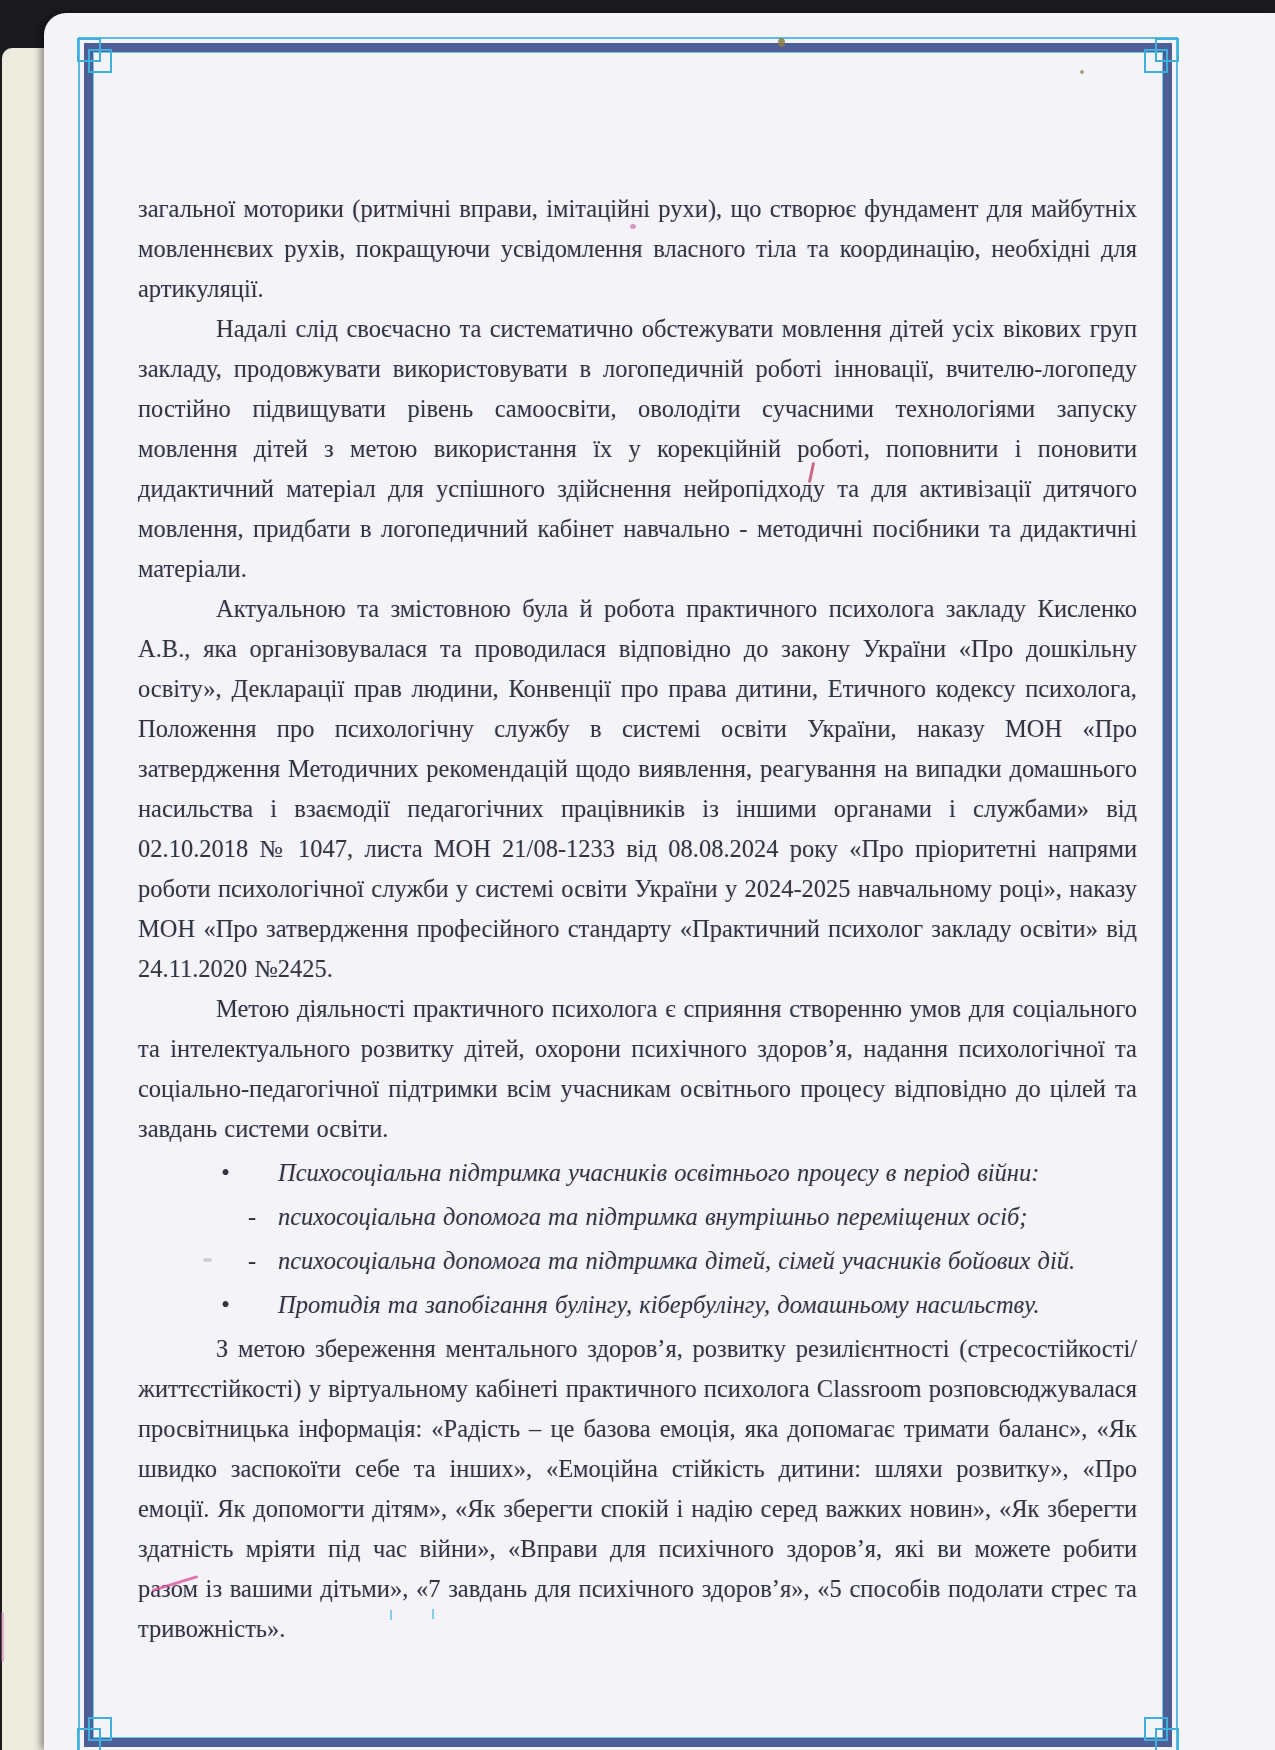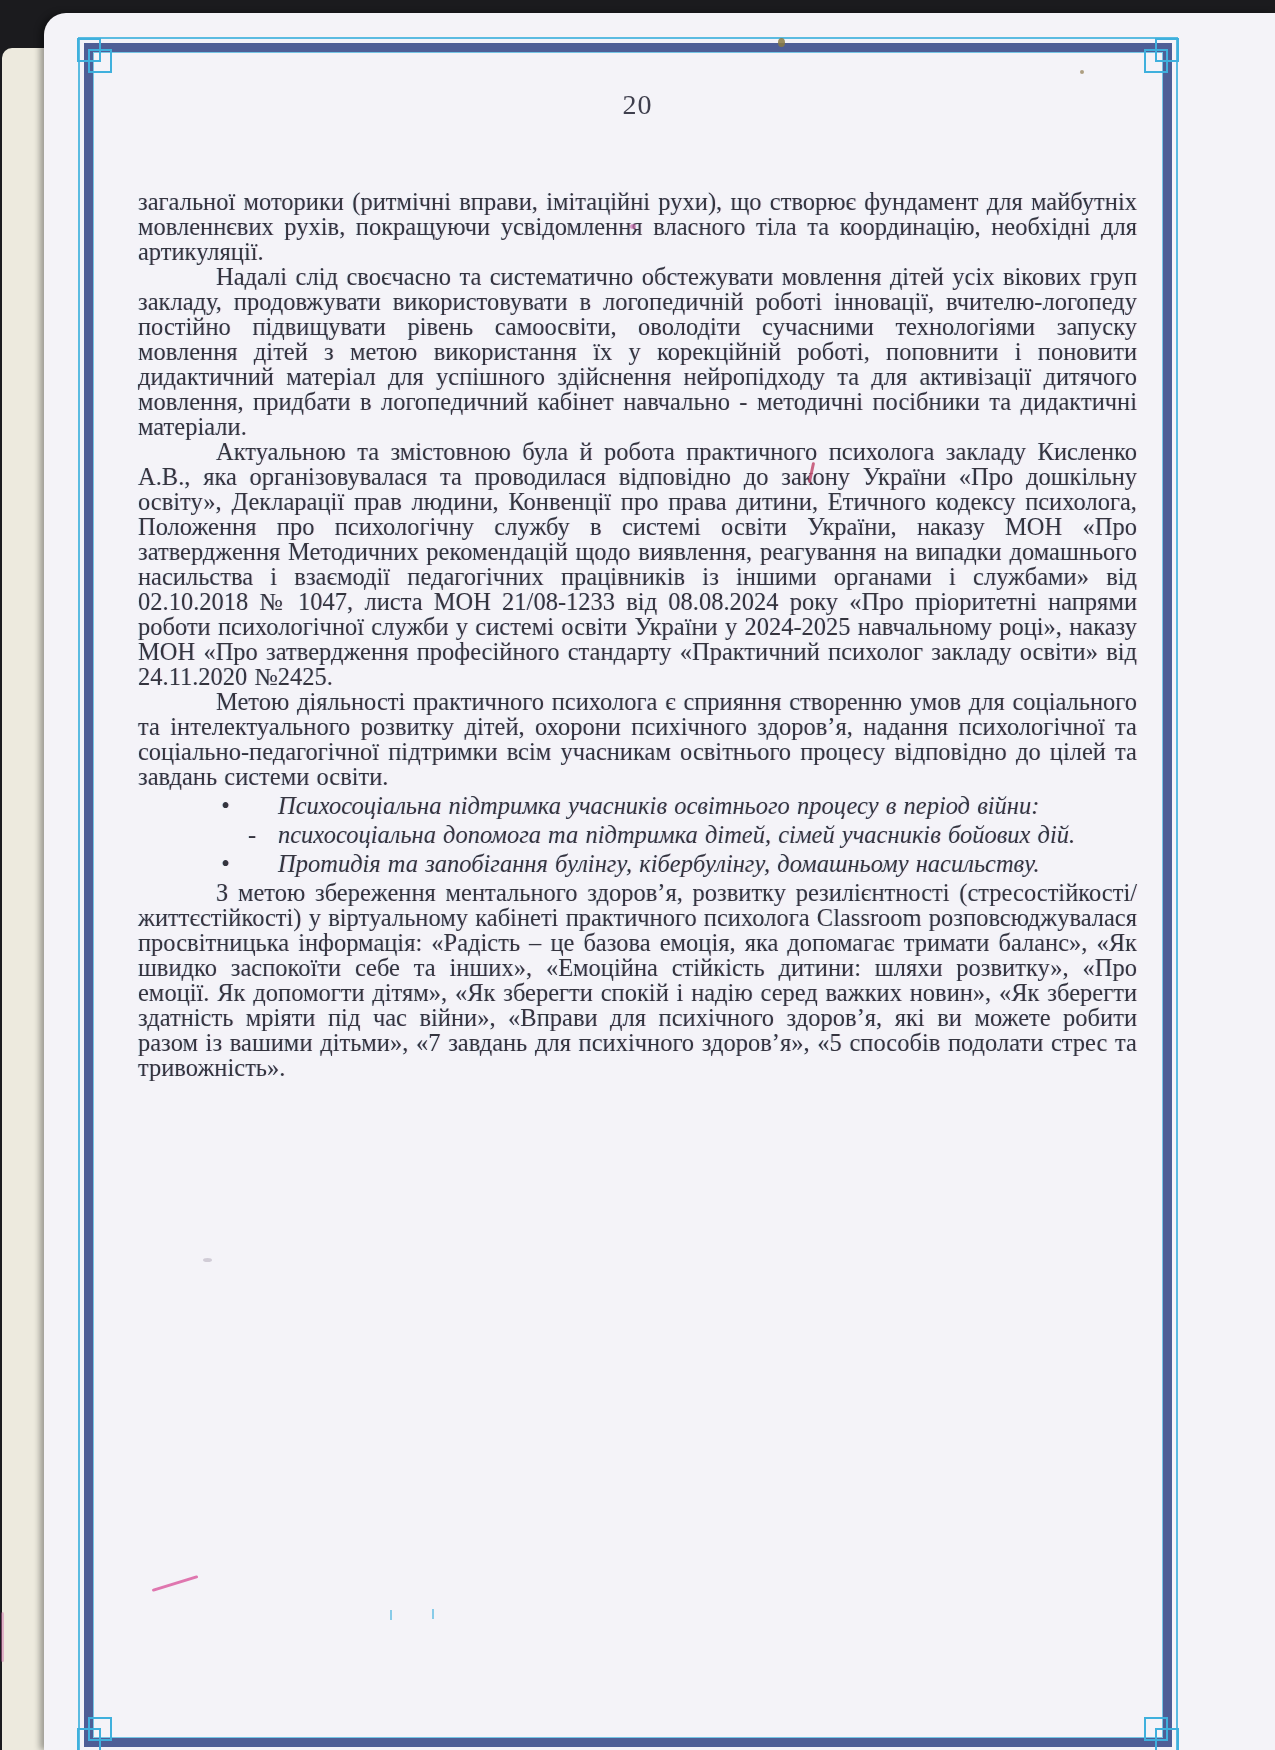--- a/index.html
+++ b/index.html
@@ -49,21 +49,21 @@
   .orn-br{left:1100px;top:1704px;transform:scale(-1,-1);}
 
   .pageno{
     position:absolute;left:94px;top:76px;width:999px;
     text-align:center;
     font-size:28px;color:#3f3f4d;
     letter-spacing:1px;
   }
   .content{
     position:absolute;left:94px;top:176px;width:999px;
-    font-size:24.5px;line-height:25px;
+    font-size:24.5px;line-height:40px;
     color:#34343e;
     text-align:justify;
     word-spacing:1px;
     text-shadow:1px 0 0 rgba(190,60,160,0.10), -1px 0 0 rgba(40,170,220,0.12);
   }
   .content p{margin:0;text-indent:78px;}
   .content p.noindent{text-indent:0;}
   .blist{margin:2px 0;font-style:italic;}
   .bullet{margin:4px 0 4px 77px;}
   .bullet .marker{display:inline-block;width:57px;padding-left:6px;}
@@ -101,31 +101,33 @@
   </div>
   <div class="orn orn-bl">
     <div class="sq a"></div>
     <div class="sq b"></div>
   </div>
   <div class="orn orn-br">
     <div class="sq a"></div>
     <div class="sq b"></div>
   </div>
 
-  <div class="pageno">20</div>
 
   <div class="content">
     <p class="para noindent">загальної моторики (ритмічні вправи, імітаційні рухи), що створює фундамент для майбутніх мовленнєвих рухів, покращуючи усвідомлення власного тіла та координацію, необхідні для артикуляції.</p>
     <p class="para">Надалі слід своєчасно та систематично обстежувати мовлення дітей усіх вікових груп закладу, продовжувати використовувати в логопедичній роботі інновації, вчителю-логопеду постійно підвищувати рівень самоосвіти, оволодіти сучасними технологіями запуску мовлення дітей з метою використання їх у корекційній роботі, поповнити і поновити дидактичний матеріал для успішного здійснення нейропідходу та для активізації дитячого мовлення, придбати в логопедичний кабінет навчально - методичні посібники та дидактичні матеріали.</p>
     <p class="para">Актуальною та змістовною була й робота практичного психолога закладу Кисленко А.В., яка організовувалася та проводилася відповідно до закону України «Про дошкільну освіту», Декларації прав людини, Конвенції про права дитини, Етичного кодексу психолога, Положення про психологічну службу в системі освіти України, наказу МОН «Про затвердження Методичних рекомендацій щодо виявлення, реагування на випадки домашнього насильства і взаємодії педагогічних працівників із іншими органами і службами» від 02.10.2018 № 1047, листа МОН 21/08-1233 від 08.08.2024 року «Про пріоритетні напрями роботи психологічної служби у системі освіти України у 2024-2025 навчальному році», наказу МОН «Про затвердження професійного стандарту «Практичний психолог закладу освіти» від 24.11.2020 №2425.</p>
     <p class="para">Метою діяльності практичного психолога є сприяння створенню умов для соціального та інтелектуального розвитку дітей, охорони психічного здоров’я, надання психологічної та соціально-педагогічної підтримки всім учасникам освітнього процесу відповідно до цілей та завдань системи освіти.</p>
 
     <div class="blist">
       <div class="bullet">
         <span class="marker">•</span><span>Психосоціальна підтримка учасників освітнього процесу в період війни:</span>
+      </div>
+      <div class="sub">
+        <span class="dashm">-</span><span>психосоціальна допомога та підтримка внутрішньо переміщених осіб;</span>
       </div>
       <div class="sub">
         <span class="dashm">-</span><span>психосоціальна допомога та підтримка дітей, сімей учасників бойових дій.</span>
       </div>
       <div class="bullet">
         <span class="marker">•</span><span>Протидія та запобігання булінгу, кібербулінгу, домашньому насильству.</span>
       </div>
     </div>
 
     <p class="para">З метою збереження ментального здоров’я, розвитку резилієнтності (стресостійкості/життєстійкості) у віртуальному кабінеті практичного психолога Classroom розповсюджувалася просвітницька інформація: «Радість – це базова емоція, яка допомагає тримати баланс», «Як швидко заспокоїти себе та інших», «Емоційна стійкість дитини: шляхи розвитку», «Про емоції. Як допомогти дітям», «Як зберегти спокій і надію серед важких новин», «Як зберегти здатність мріяти під час війни», «Вправи для психічного здоров’я, які ви можете робити разом із вашими дітьми», «7 завдань для психічного здоров’я», «5 способів подолати стрес та тривожність».</p>

